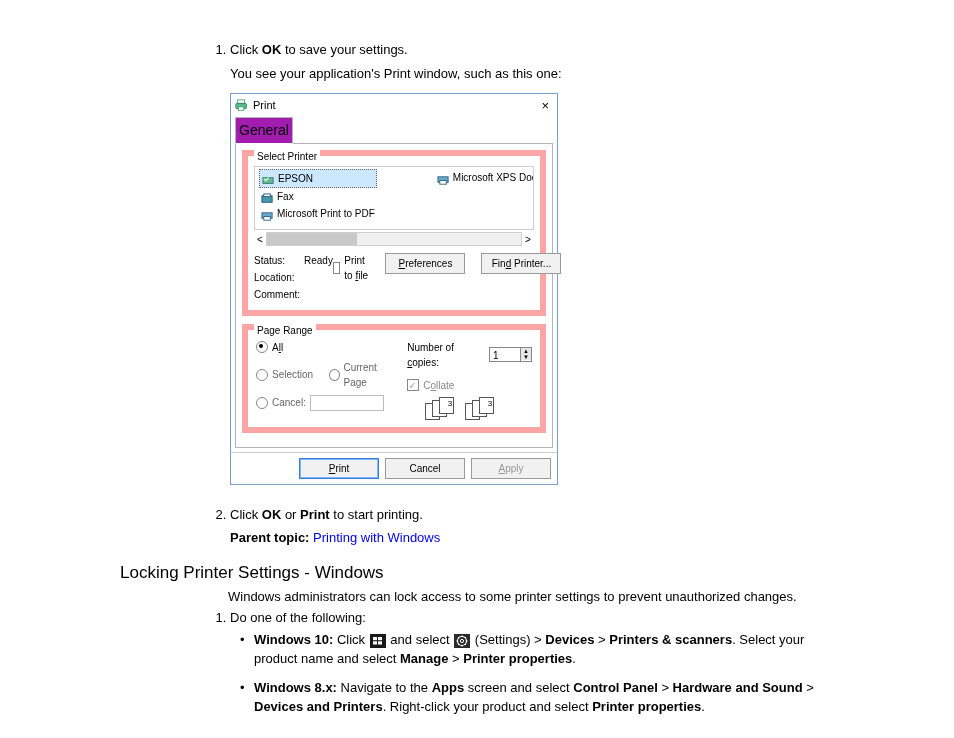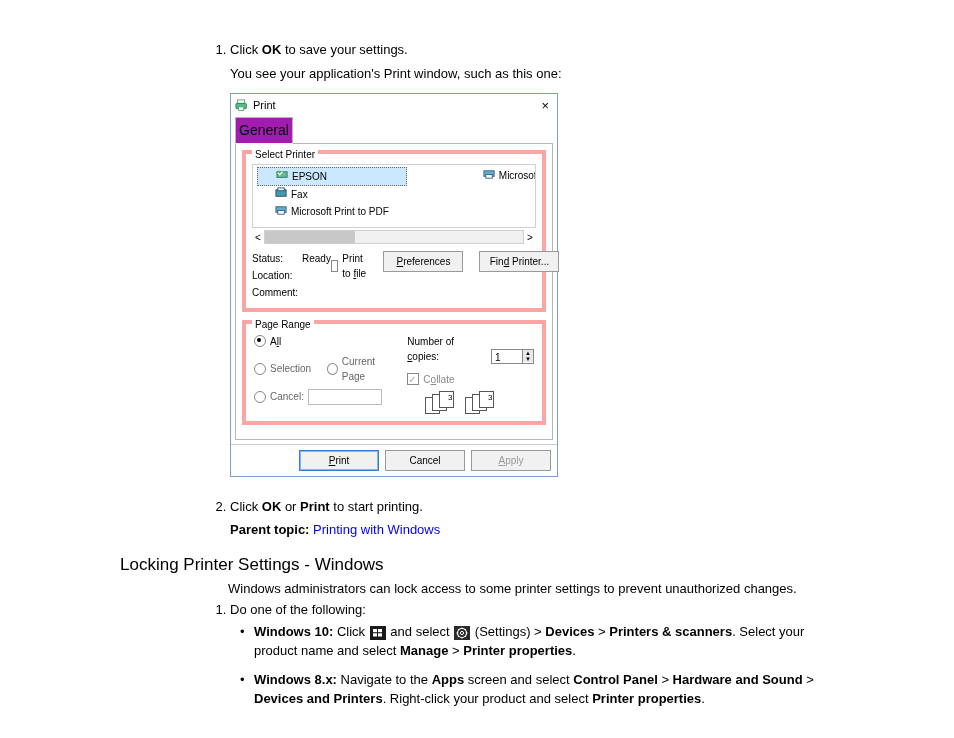--- a/index.html
+++ b/index.html
@@ -67,21 +67,21 @@
     z-index: 2;
   }
   .tab-body {
     border: 1px solid #b5b5b5;
     margin: -1px 4px 4px 4px;
     padding: 6px;
     position: relative;
     z-index: 1;
   }
   .groupbox {
-    border: 4px solid #fca5a5;
+    border: 6px solid #fca5a5;
     margin-bottom: 8px;
     position: relative;
   }
   .groupbox-title {
     position: absolute;
     top: -7px;
     left: 6px;
     background: #fff;
     padding: 0 3px;
     font-size: 10px;
@@ -93,23 +93,23 @@
     padding: 2px 4px;
     display: flex;
     flex-wrap: wrap;
     flex-direction: column;
     align-content: flex-start;
     column-gap: 58px;
     overflow: hidden;
   }
   .printer-item {
     display: flex;
-    align-items: flex-start;
-    font-size: 10px;
-    padding: 1px 18px;
+    align-items: flex-end;
+    font-size: 10px;
+    padding: 1px 2px;
     white-space: nowrap;
   }
   .printer-item.selected {
     background: #cce8ff;
     border: 1px dotted #666;
   }
   .printer-item .p-icon {
     display: inline-block;
     width: 13px; height: 11px;
     margin-right: 3px;
@@ -185,21 +185,21 @@
     width:4px; height:4px;
     background:#000;
     border-radius:50%;
   }
   .pages-input {
     border:1px solid #bbb;
     width:72px; height:14px;
     background:#fff;
     display:inline-block;
   }
-  .copies-row { display:flex; align-items:flex-end; gap:16px; margin-bottom:8px; }
+  .copies-row { display:flex; align-items:center; gap:16px; margin-bottom:8px; }
   .spinner {
     display:inline-flex;
     border:1px solid #888;
   }
   .spinner .val {
     width:24px; height:13px;
     padding:0 3px;
     font-size:10px;
     background:#fff;
   }

